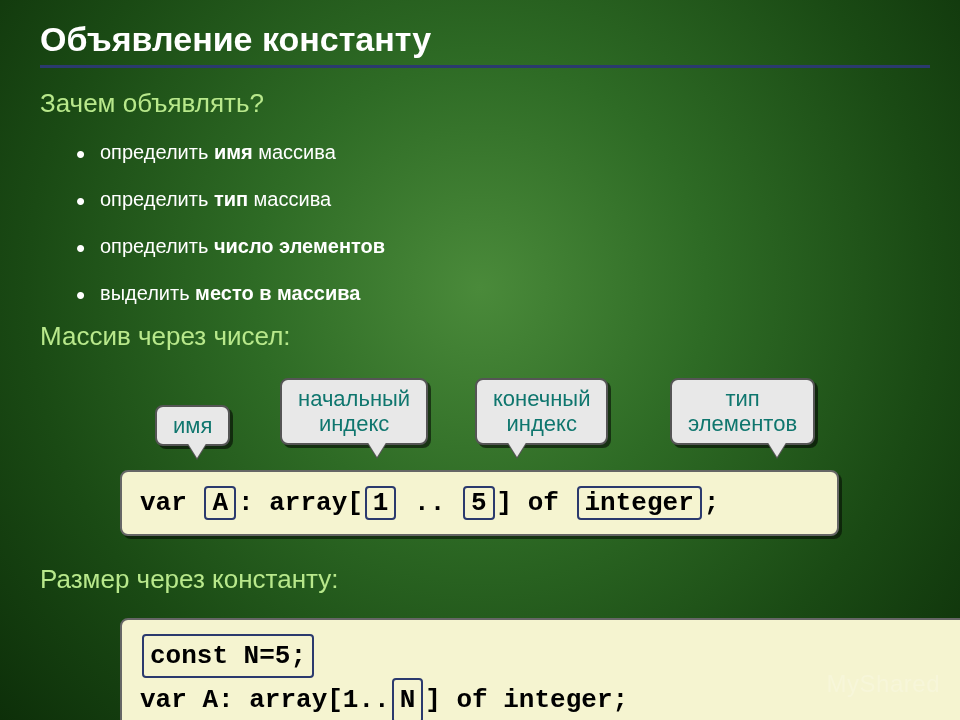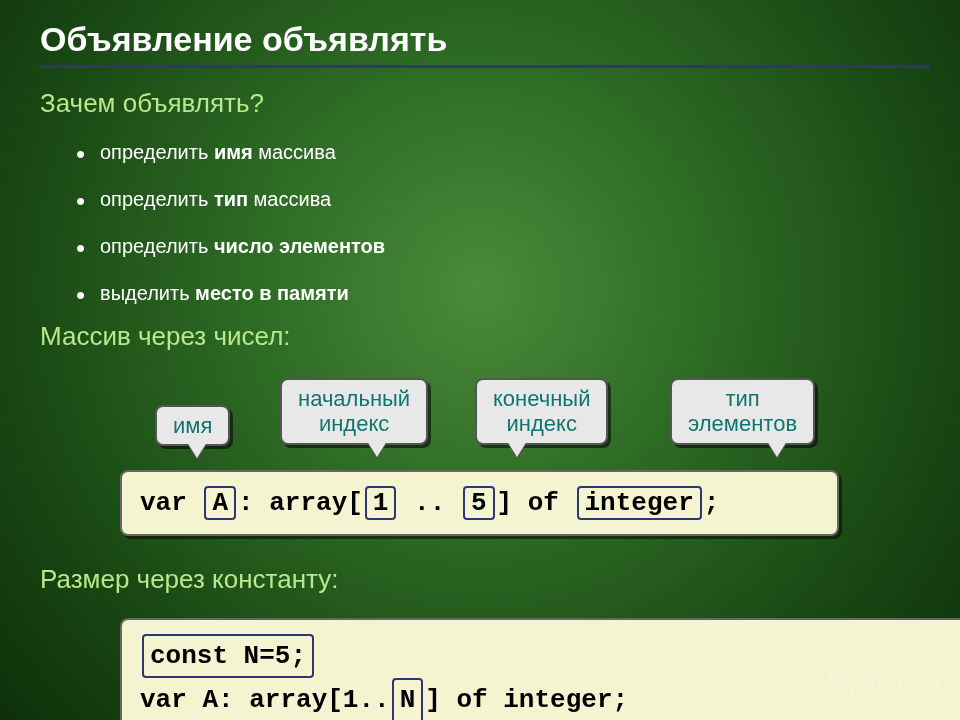--- a/index.html
+++ b/index.html
@@ -136,36 +136,36 @@
     font-size: 24px;
     font-family: Liberation Sans, sans-serif;
     letter-spacing: 0.5px;
   }
 </style>
 </head>
 <body>
 
 <div class="slide">
 
-  <div class="title">Объявление объявлять</div>
+  <div class="title">Объявление константу</div>
   <div class="underline"></div>
 
   <div class="subhead">Зачем объявлять?</div>
   <ul class="bullets">
     <li>
       <span>определить </span><b>имя</b><span> массива</span>
     </li>
     <li>
       <span>определить </span><b>тип</b><span> массива</span>
     </li>
     <li>
       <span>определить </span><b>число элементов</b><span></span>
     </li>
     <li>
-      <span>выделить </span><b>место в памяти</b><span></span>
+      <span>выделить </span><b>место в массива</b><span></span>
     </li>
   </ul>
 
   <div class="subhead">Массив через чисел:</div>
 
   <div class="diagram">
 
     <div class="callout" style="left:115px; top:45px;">
       <span>имя</span>
       <div class="tail" style="left:30px;"></div>

